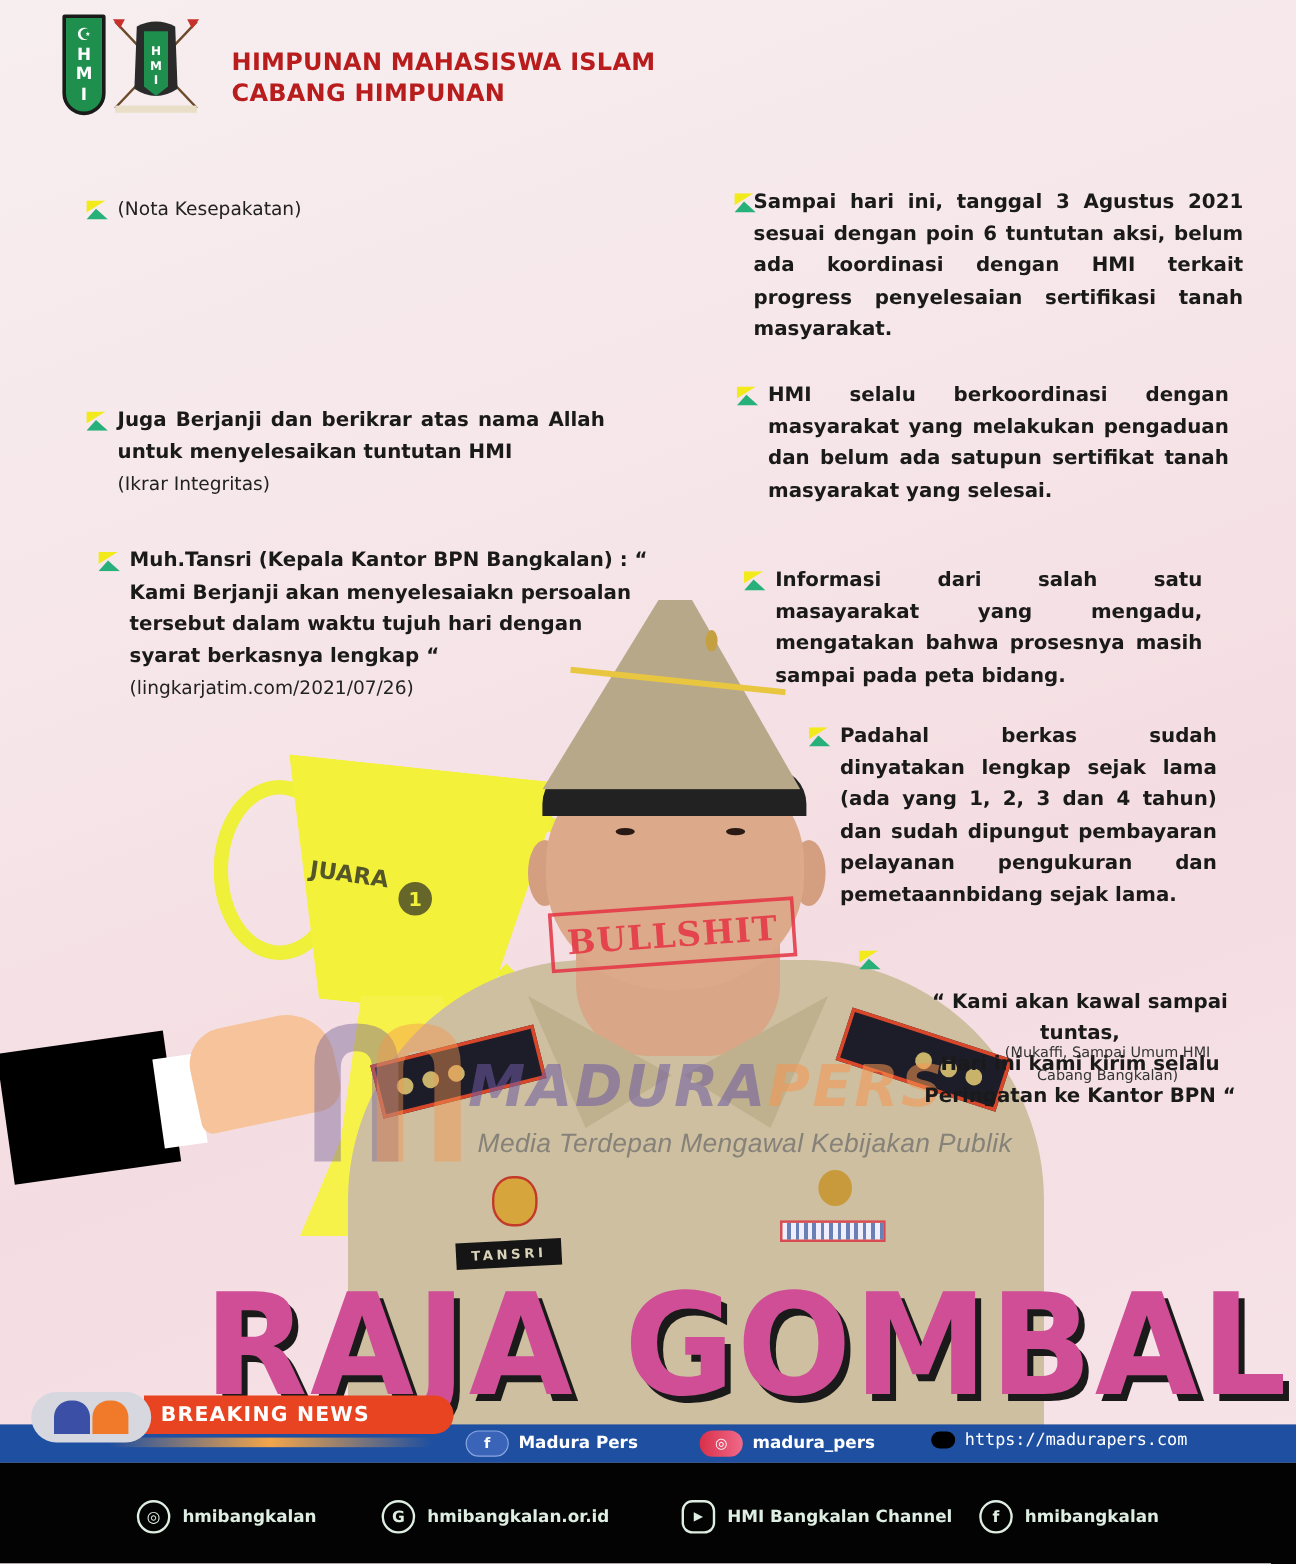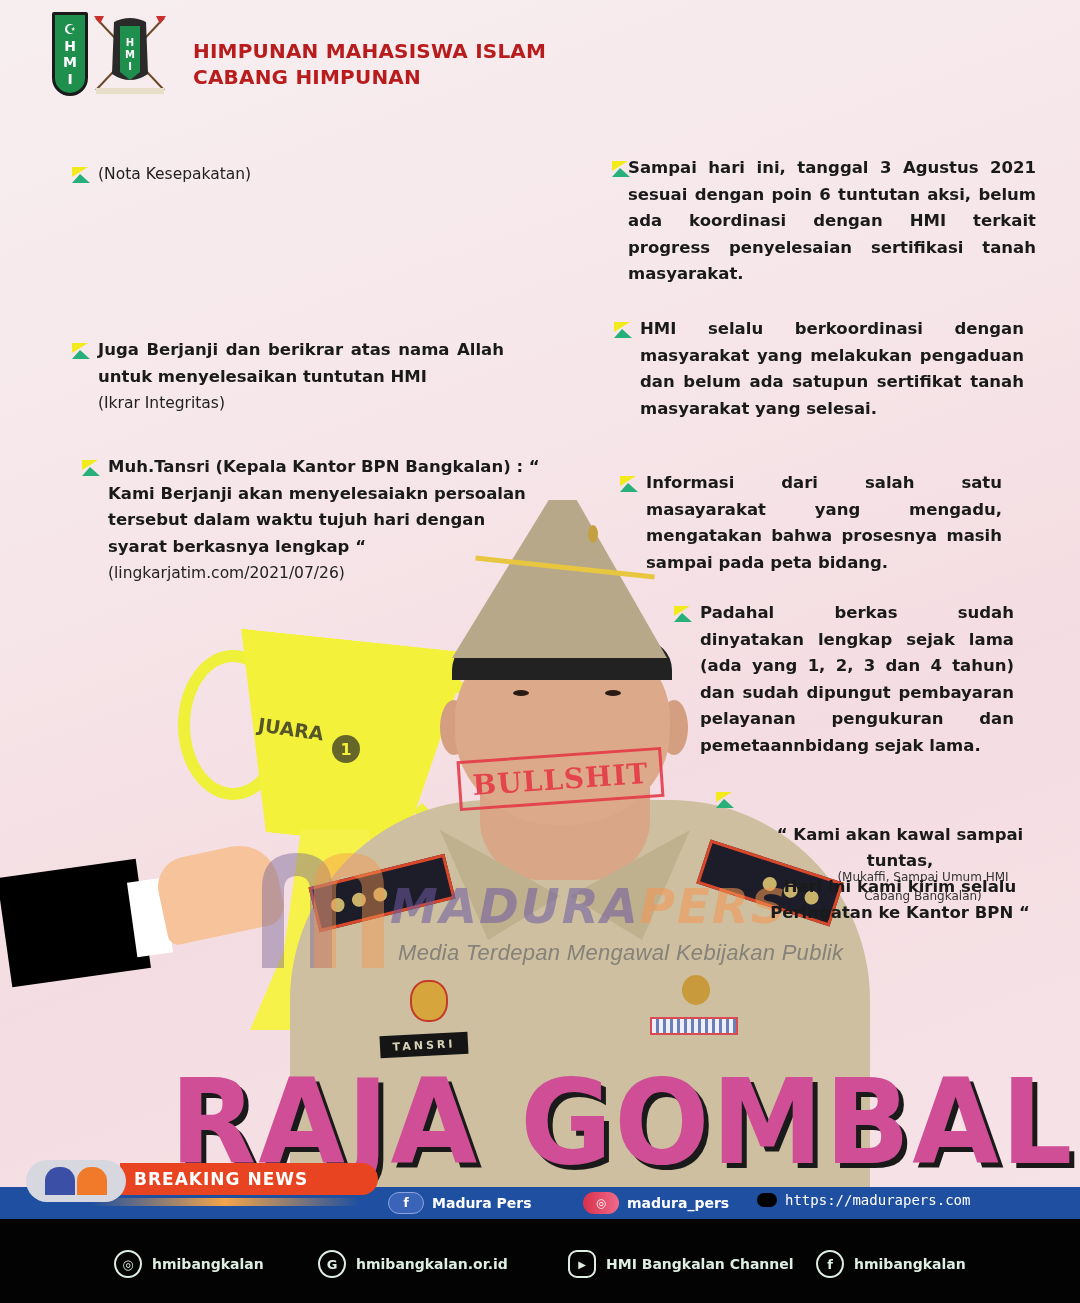--- a/index.html
+++ b/index.html
@@ -328,21 +328,21 @@
 </div>
 
 <div class="abs bar-social" style="left:388px;">
   <span class="circle-icon fb-bg">f</span>
   <span>Madura Pers</span>
 </div>
 <div class="abs bar-social" style="left:583px;">
   <span class="circle-icon ig-bg">◎</span>
   <span>madura_pers</span>
 </div>
-<div class="abs bar-social" style="left:757px;text-align:right;">
+<div class="abs bar-social" style="left:776px;text-align:right;">
   <span class="dot-icon"></span>
   <span class="url">https://madurapers.com</span>
 </div>
 
 <div class="abs footer"></div>
 <div class="foot-item" style="left:114px;">
   <span class="foot-ring">◎</span>
   <span>hmibangkalan</span>
 </div>
 <div class="foot-item" style="left:318px;">

